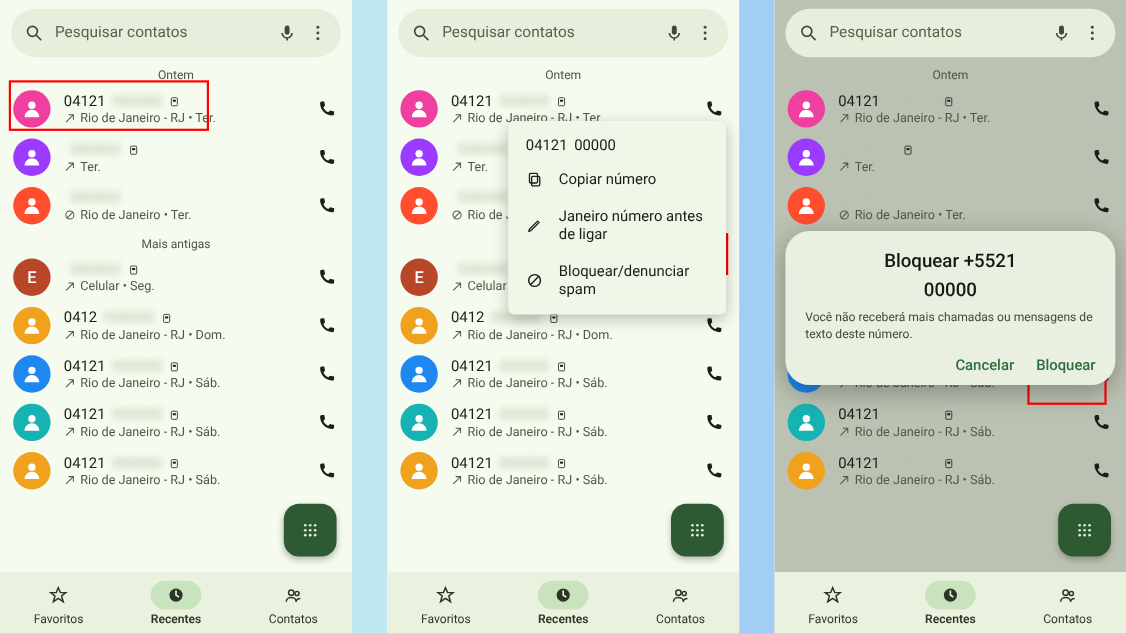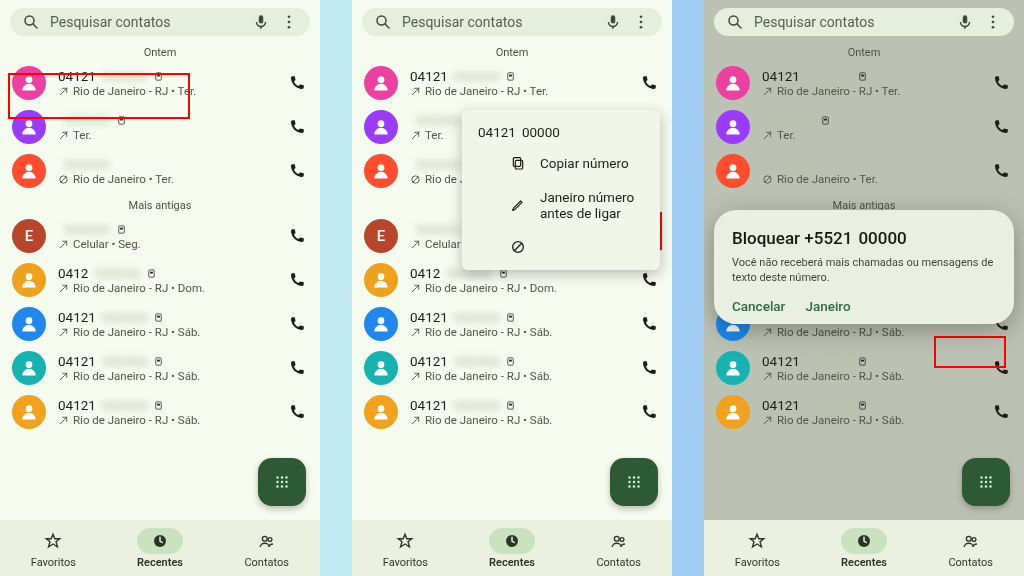--- a/index.html
+++ b/index.html
@@ -2,21 +2,21 @@
 <html><head>
 <meta charset="utf-8">
 <style>
   html,body{margin:0;padding:0;font-family:Roboto,Arial,sans-serif;background:#a8d8f0;}
   .stage{display:flex;width:1024px;height:576px;overflow:hidden;}
   .gap{flex:0 0 32px;}
   .gap.a{background:#c0e8f2;}
   .gap.b{background:#a2cdf5;}
   .phone{flex:1;min-width:0;background:#f6fbef;position:relative;display:flex;flex-direction:column;overflow:hidden;}
   .phone.dim::after{content:"";position:absolute;inset:0;background:rgba(80,90,70,.35);pointer-events:none;}
-  .searchbar{margin:8px 10px 4px;background:#e5efdb;border-radius:28px;height:28px;display:flex;align-items:center;padding:0 12px;gap:10px;color:#3d4a34;z-index:1;}
+  .searchbar{margin:8px 10px 4px;background:#e5efdb;border-radius:28px;height:44px;display:flex;align-items:center;padding:0 12px;gap:10px;color:#3d4a34;z-index:1;}
   .searchbar .ph{flex:1;font-size:14px;color:#566249;}
   .section{font-size:11px;color:#4a5640;margin:6px 14px 2px;z-index:1;}
   .list{flex:1;overflow:hidden;z-index:1;text-align:center;}
   .row{display:flex;align-items:center;padding:5px 14px 5px 12px;gap:12px;position:relative;}
   .avatar{width:34px;height:34px;border-radius:50%;display:flex;align-items:center;justify-content:center;color:#fff;flex-shrink:0;}
   .avatar svg{width:20px;height:20px;}
   .avatar.letter{font-size:15px;font-weight:500;}
   .info{flex:1;min-width:0;}
   .line1{font-size:13.5px;color:#1b1f17;display:flex;align-items:center;gap:6px;}
   .line1 .blur{filter:blur(3px);color:#b8c4aa;}
@@ -25,27 +25,27 @@
   .callbtn{color:#1b1f17;}
   .navbar{height:56px;background:#eaf2df;display:flex;z-index:1;}
   .navitem{flex:1;display:flex;flex-direction:column;align-items:center;justify-content:center;gap:2px;font-size:11px;color:#2d3526;}
   .navitem .pill{width:46px;height:26px;border-radius:14px;display:flex;align-items:center;justify-content:center;}
   .navitem.active .pill{background:#c9e3bf;}
   .navitem.active{font-weight:600;}
   .fab{position:absolute;right:14px;bottom:70px;width:48px;height:48px;border-radius:14px;background:#2e5a33;display:flex;align-items:center;justify-content:center;z-index:3;box-shadow:0 3px 6px rgba(0,0,0,.25);}
   .hl{position:absolute;border:2px solid #f00;z-index:4;pointer-events:none;}
   .menu{position:absolute;background:#f1f7e8;border-radius:6px;box-shadow:0 4px 14px rgba(0,0,0,.25);z-index:5;padding:6px 0;font-size:13.5px;color:#1b1f17;}
   .menu .mtitle{padding:8px 16px 6px;font-size:13.5px;display:flex;gap:6px;align-items:center;}
-  .menu .mitem{padding:9px 16px;display:flex;align-items:center;gap:14px;margin-left:32px;}
+  .menu .mitem{padding:9px 16px;display:flex;align-items:center;gap:14px;}
   .dialog{position:absolute;left:10px;right:10px;background:#eaf0e1;border-radius:22px;padding:18px 18px 10px;z-index:6;box-shadow:0 6px 24px rgba(0,0,0,.3);}
-  .dialog h3{margin:0 0 8px;font-size:17px;font-weight:500;color:#16190f;display:flex;align-items:center;gap:6px;}
+  .dialog h3{margin:0 0 8px;font-size:17px;font-weight:500;color:#16190f;display:flex;align-items:center;gap:6px;flex-direction:column;}
   .dialog p{margin:0 0 12px;font-size:11px;color:#3f4738;line-height:1.35;}
   .dialog .chk{display:flex;align-items:center;gap:10px;font-size:13px;color:#16190f;margin-bottom:14px;}
   .dialog .chkbox{width:16px;height:16px;background:#2e6b3e;border-radius:2px;display:flex;align-items:center;justify-content:center;}
-  .dialog .actions{display:flex;justify-content:flex-start;gap:20px;font-size:13.5px;font-weight:500;color:#2e6b3e;}
+  .dialog .actions{display:flex;justify-content:flex-end;gap:20px;font-size:13.5px;font-weight:500;color:#2e6b3e;}
   svg{display:block;}
   .ico{width:18px;height:18px;}
   .ico.s{width:16px;height:16px;}
   .ico.xs{width:11px;height:11px;}
 </style>
 </head>
 <body>
 
 <svg width="0" height="0" style="position:absolute">
   <defs>
@@ -743,20 +743,21 @@
             </svg>
           </span>
     <span>Janeiro número antes de ligar</span>
   </div>
   <div class="mitem">
     <span>
             <svg class="ico s" viewBox="0 0 24 24">
               <use href="#i-block"></use>
             </svg>
           </span>
+    <span>Bloquear/denunciar spam</span>
   </div>
 </div>
 <div class="hl" style="left:112px;top:212px;width:194px;height:34px"></div>
   </div>
     <div class="gap b"></div>
     <div class="phone dim">
     <div class="searchbar">
     <span>
           <svg class="ico" viewBox="0 0 24 24">
             <use href="#i-search"></use>
@@ -1054,18 +1055,18 @@
         </span>
   </div>
     <div class="dialog" style="top:210px">
   <h3>
     <span>Bloquear +5521</span>
     <span class="blur">00000</span>
   </h3>
   <p>Você não receberá mais chamadas ou mensagens de texto deste número.</p>
   <div class="actions">
     <span>Cancelar</span>
-    <span>Janeiro</span>
+    <span>Bloquear</span>
   </div>
 </div>
 <div class="hl" style="right:18px;top:336px;width:68px;height:28px"></div>
   </div>
   </div>
 
 </body></html>

